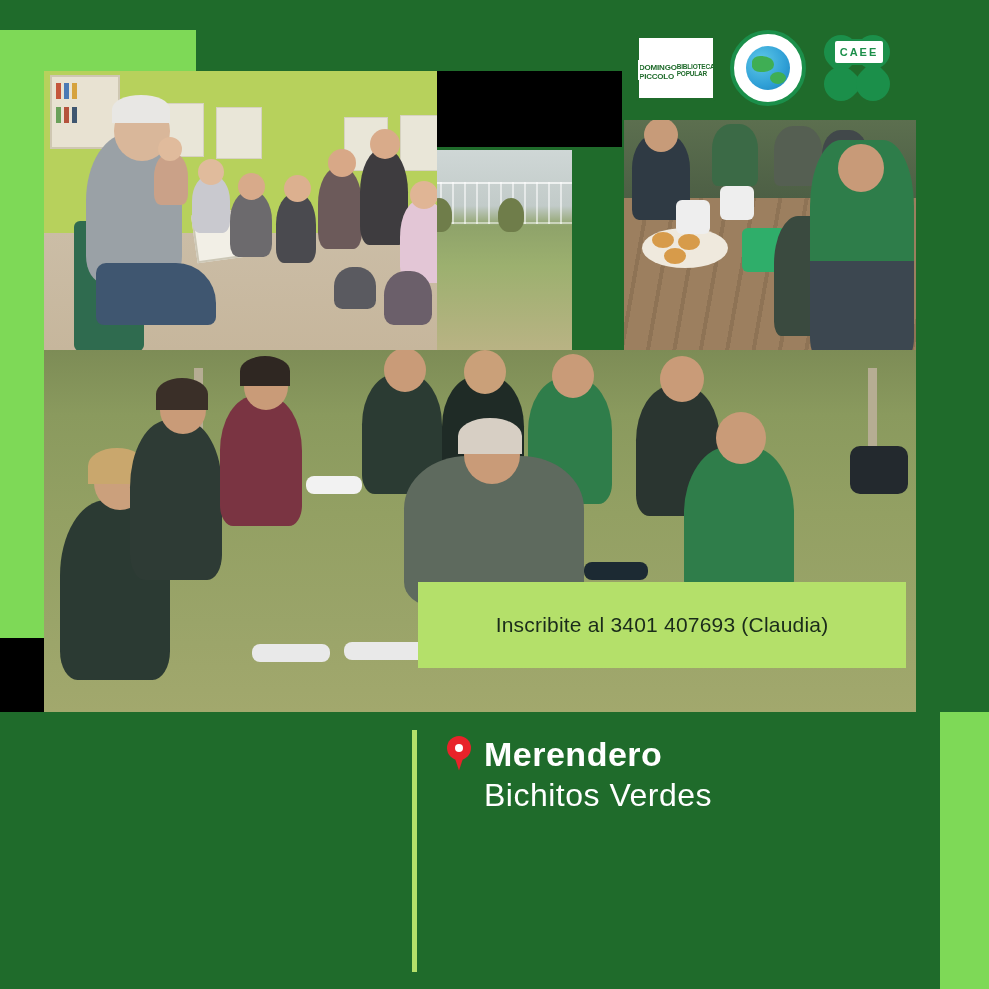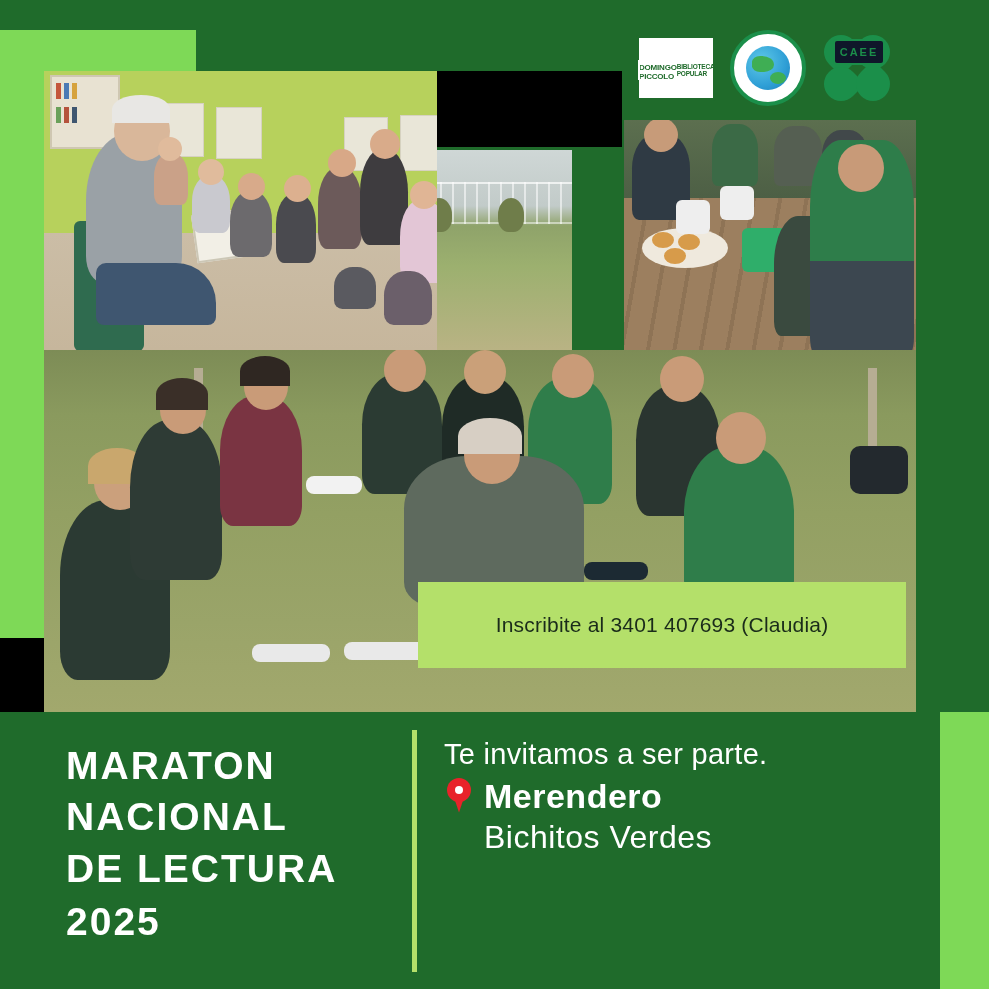--- a/index.html
+++ b/index.html
@@ -237,21 +237,21 @@
     background:#3fae54; border-radius:50%;
   }
   .logo-clover {
     width: 74px; height: 70px; position: relative;
   }
   .logo-clover .leaf{
     position:absolute; width:34px; height:34px; background:#1b8f4a; border-radius:50% 50% 50% 0;
   }
   .logo-clover .badge{
     position:absolute; left:13px; top:6px; width:48px; height:22px;
-    background:#0f172a; border:2px solid #1b8f4a; border-radius:4px;
+    background:#ffffff; border:2px solid #1b8f4a; border-radius:4px;
     color:#1b8f4a; font-size:11px; font-weight:bold; letter-spacing:2px;
     display:flex; align-items:center; justify-content:center;
     z-index:5;
   }
 
   
   .callout {
     position: absolute;
     left: 418px; top: 582px;
     width: 488px; height: 86px;
@@ -493,31 +493,24 @@
       <div class="leaf" style="left:4px; top:34px; transform:rotate(-135deg);"></div>
       <div class="leaf" style="left:36px; top:34px; transform:rotate(135deg);"></div>
       <div class="badge">CAEE</div>
     </div>
   </div>
 
   <div class="callout">
     <div>Inscribite al 3401 407693 (Claudia)</div>
   </div>
 
-  <div class="title-block">
-    <div class="line">MARATON</div>
-    <div class="line">NACIONAL</div>
-    <div class="line">DE LECTURA</div>
-    <div class="year">2025</div>
-  </div>
 
   <div class="divider"></div>
 
   <div class="info-block">
-    <div class="l-sub">Te invitamos a ser parte.</div>
     <div class="row-icon">
       <div class="pin-icon">
         <div class="body"></div>
           <div class="tip"></div>
           <div class="dot"></div>
       </div>
       <div class="txt-strong">Merendero</div>
     </div>
     <div class="row-plain">Bichitos Verdes</div>
   </div>

